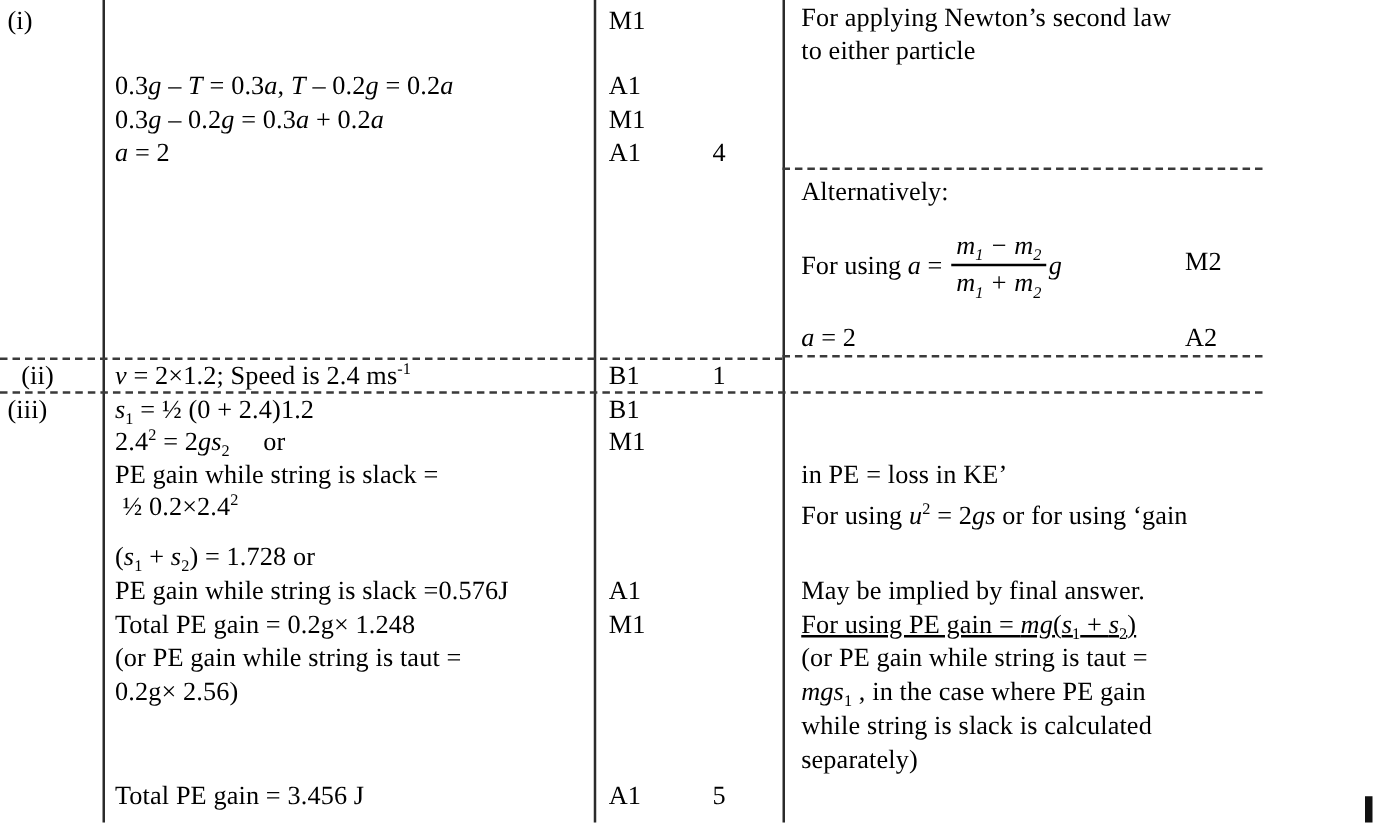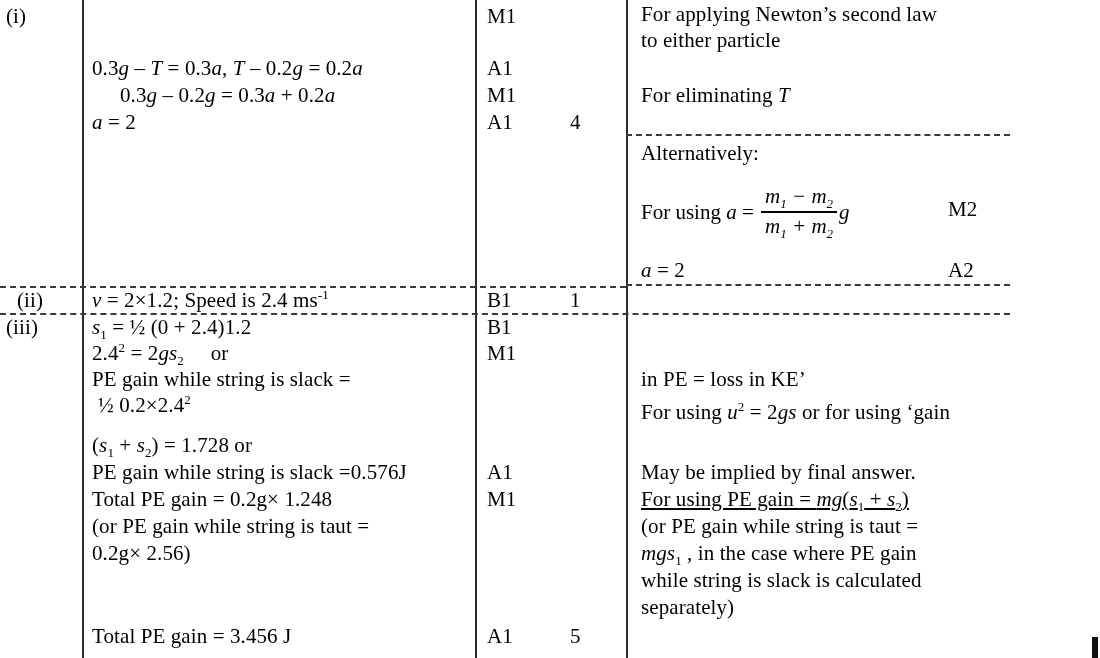--- a/index.html
+++ b/index.html
@@ -97,32 +97,31 @@
   <div class="hdash" style="left:626px; top:134px; width:384px;"></div>
   <div class="hdash" style="left:626px; top:284px; width:384px;"></div>
   <div class="hdash" style="left:0px; top:286px; width:626px;"></div>
   <div class="hdash" style="left:0px; top:313px; width:1010px;"></div>
 
   <div class="edge-mark" style="left:1092px; top:637px; width:6px; height:21px;"></div>
 
   <div class="txt" style="left:6px; top:4px;">(i)</div>
 
   <div class="txt" style="left:92px; top:56px;">0.3<span class="it">g</span> – <span class="it">T</span> = 0.3<span class="it">a</span>, <span class="it">T</span> – 0.2<span class="it">g</span> = 0.2<span class="it">a</span></div>
-  <div class="txt" style="left:92px; top:83px;margin-left:28px;">0.3<span class="it">g</span> – 0.2<span class="it">g</span> = 0.3<span class="it">a</span> + 0.2<span class="it">a</span></div>
+  <div class="txt" style="left:92px; top:83px;">0.3<span class="it">g</span> – 0.2<span class="it">g</span> = 0.3<span class="it">a</span> + 0.2<span class="it">a</span></div>
   <div class="txt" style="left:92px; top:110px;"><span class="it">a</span> = 2</div>
 
   <div class="txt" style="left:487px; top:4px;">M1</div>
   <div class="txt" style="left:487px; top:56px;">A1</div>
   <div class="txt" style="left:487px; top:83px;">M1</div>
   <div class="txt" style="left:487px; top:110px;">A1</div>
   <div class="txt" style="left:570px; top:110px;">4</div>
 
   <div class="txt" style="left:641px; top:2px;">For applying Newton’s second law</div>
   <div class="txt" style="left:641px; top:28px;">to either particle</div>
-  <div class="txt" style="left:641px; top:83px;">For eliminating <span class="it">T</span></div>
 
   <div class="txt" style="left:641px; top:141px;font-family:Liberation Serif, serif;">Alternatively:</div>
 
   <div class="altline" style="left:641px; top:185px;">
     <span>For using </span><span class="it">a</span><span> = </span><span class="frac"><span class="num">m<sub>1</sub> − m<sub>2</sub></span><span class="den">m<sub>1</sub> + m<sub>2</sub></span></span><span class="it">g</span>
   </div>
   <div class="txt" style="left:948px; top:197px;">M2</div>
 
   <div class="txt" style="left:641px; top:258px;"><span class="it">a</span> = 2</div>
   <div class="txt" style="left:948px; top:258px;">A2</div>

